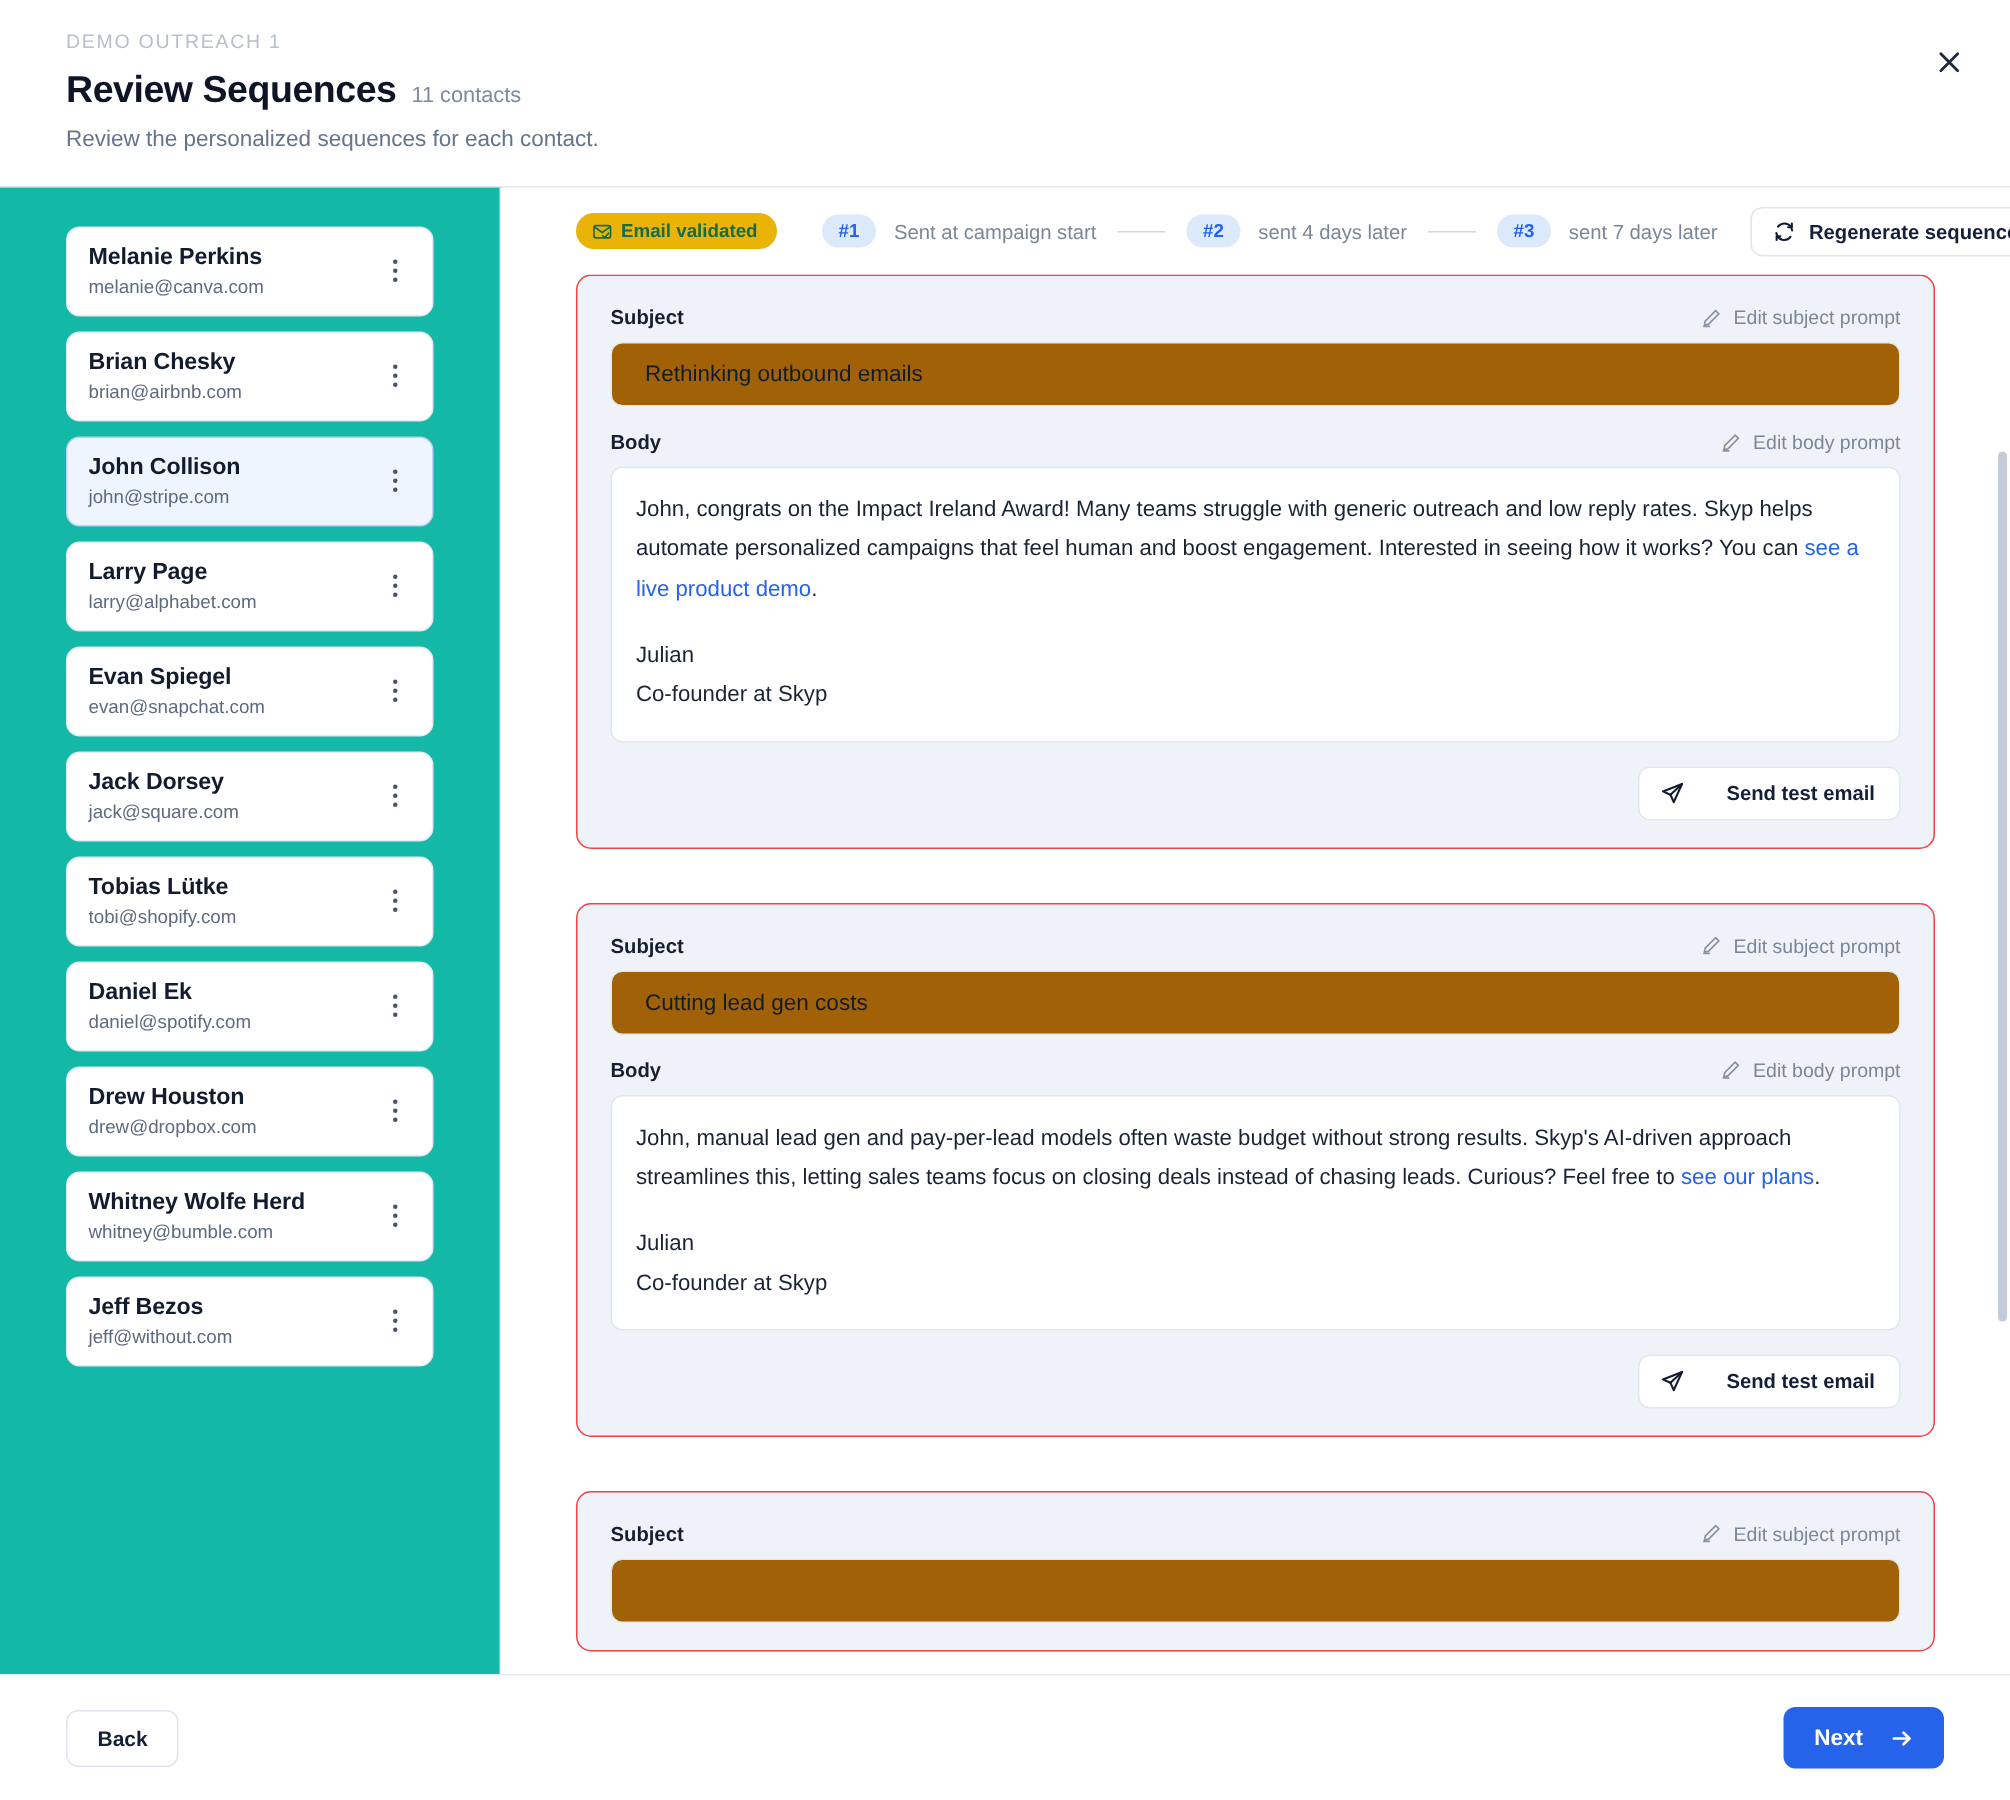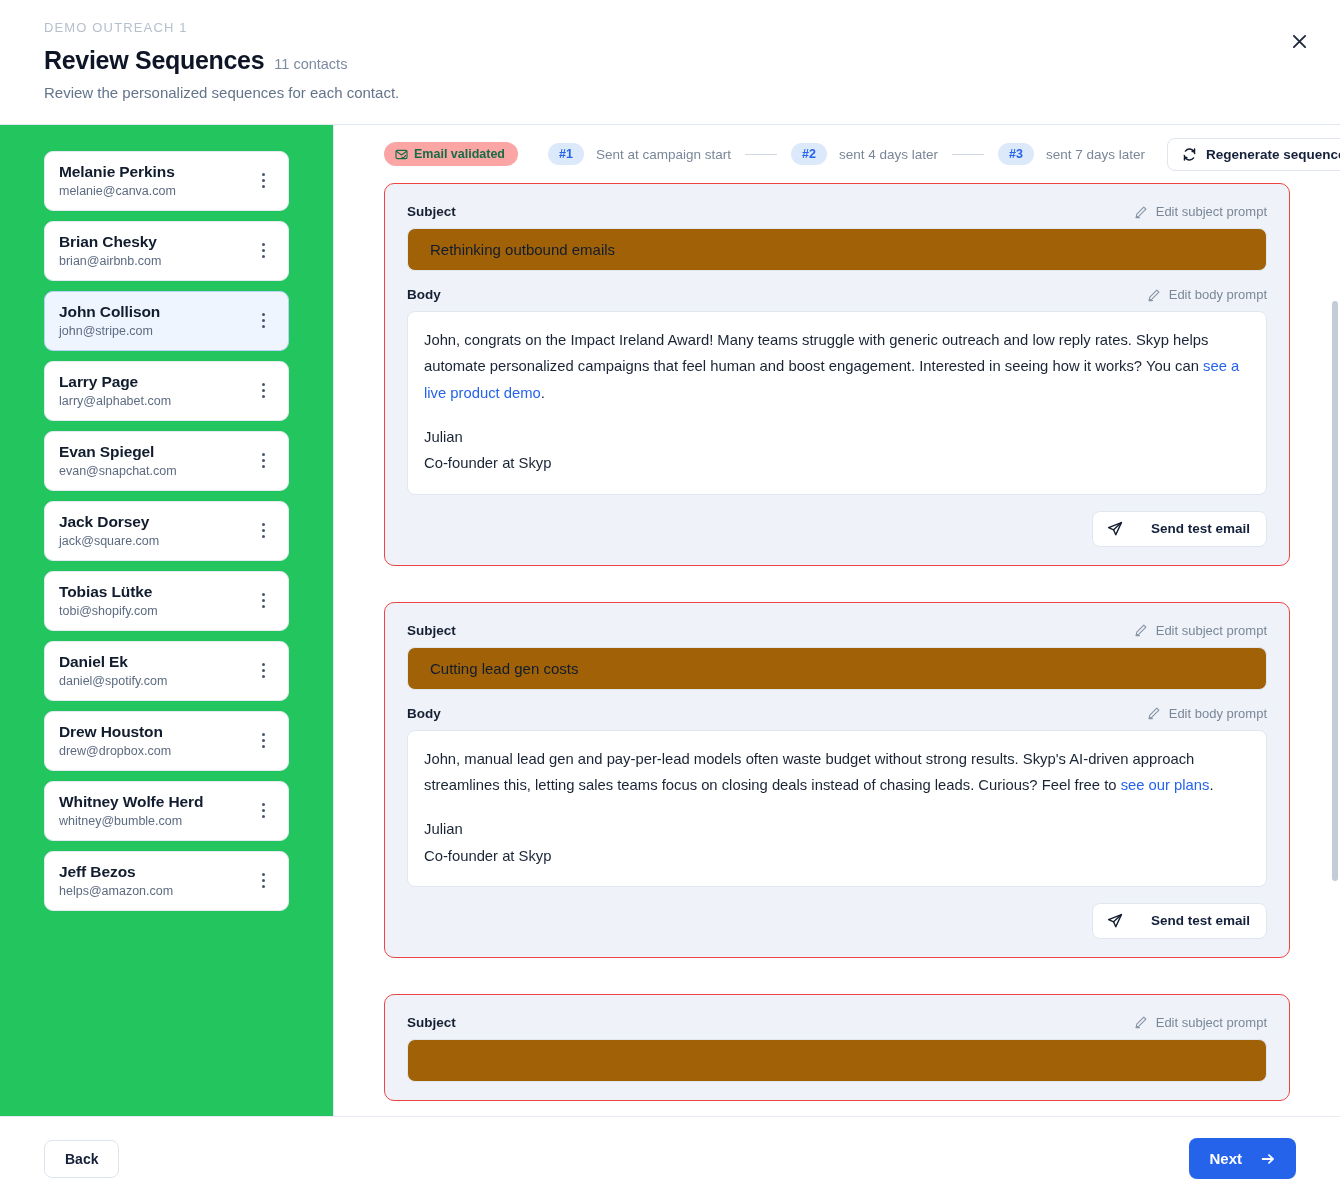--- a/index.html
+++ b/index.html
@@ -29,21 +29,21 @@
     color: #1e293b; border-radius: 6px;
   }
   .close-btn svg { width: 15px; height: 15px; }
 
   
   .body { flex: 1 1 auto; display: flex; min-height: 0; border-top: 1px solid #e2e8f0; }
 
   
   .sidebar {
     width: 334px; flex: 0 0 334px; border-right: 1px solid #e2e8f0;
-    padding: 26px 44px 10px 44px; overflow: hidden; background: #22c55e;
+    padding: 26px 44px 10px 44px; overflow: hidden; background: #14b8a6;
   }
   .contact-card {
     border: 1px solid #e4e9f1; border-radius: 9px; background: #fff;
     padding: 12px 14px 13px 14px; margin-bottom: 10px;
     display: flex; align-items: center; justify-content: space-between;
     cursor: pointer; height: 60px;
   }
   .contact-card.selected { background: #eef5ff; border-color: #b9d2f7; }
   .contact-name { font-size: 15.5px; font-weight: 700; color: #111c2e; letter-spacing: -0.1px; }
   .contact-email { font-size: 12.5px; color: #5d6b80; margin-top: 3px; }
@@ -54,21 +54,21 @@
   .kebab i { width: 3px; height: 3px; border-radius: 50%; background: #475569; display: block; }
 
   
   .main { flex: 1 1 auto; display: flex; flex-direction: column; min-width: 0; position: relative; }
   .toolbar {
     display: flex; align-items: center; gap: 0; padding: 14px 18px 14px 50px;
     flex: 0 0 auto; height: 58px;
   }
   .badge-validated {
     display: inline-flex; align-items: center; gap: 6px;
-    background: #fca5a5; color: #166c45; border-radius: 999px;
+    background: #eab308; color: #166c45; border-radius: 999px;
     padding: 5px 13px 5px 11px; font-size: 12.5px; font-weight: 600; white-space: nowrap;
   }
   .badge-validated svg { width: 13px; height: 13px; }
   .steps { display: flex; align-items: center; margin-left: 30px; }
   .step { display: flex; align-items: center; }
   .step-pill {
     background: #dce9fb; color: #2563eb; font-weight: 700; font-size: 12.5px;
     border-radius: 999px; padding: 4px 11px; white-space: nowrap;
   }
   .step-label { font-size: 13.5px; color: #7a8798; margin-left: 12px; white-space: nowrap; }
@@ -271,21 +271,21 @@
           </div>
           <div class="kebab">
             <i></i>
             <i></i>
             <i></i>
           </div>
         </div>
         <div class="contact-card">
           <div>
             <div class="contact-name">Jeff Bezos</div>
-            <div class="contact-email">helps@amazon.com</div>
+            <div class="contact-email">jeff@without.com</div>
           </div>
           <div class="kebab">
             <i></i>
             <i></i>
             <i></i>
           </div>
         </div>
       </div>
 
     <div class="main">

